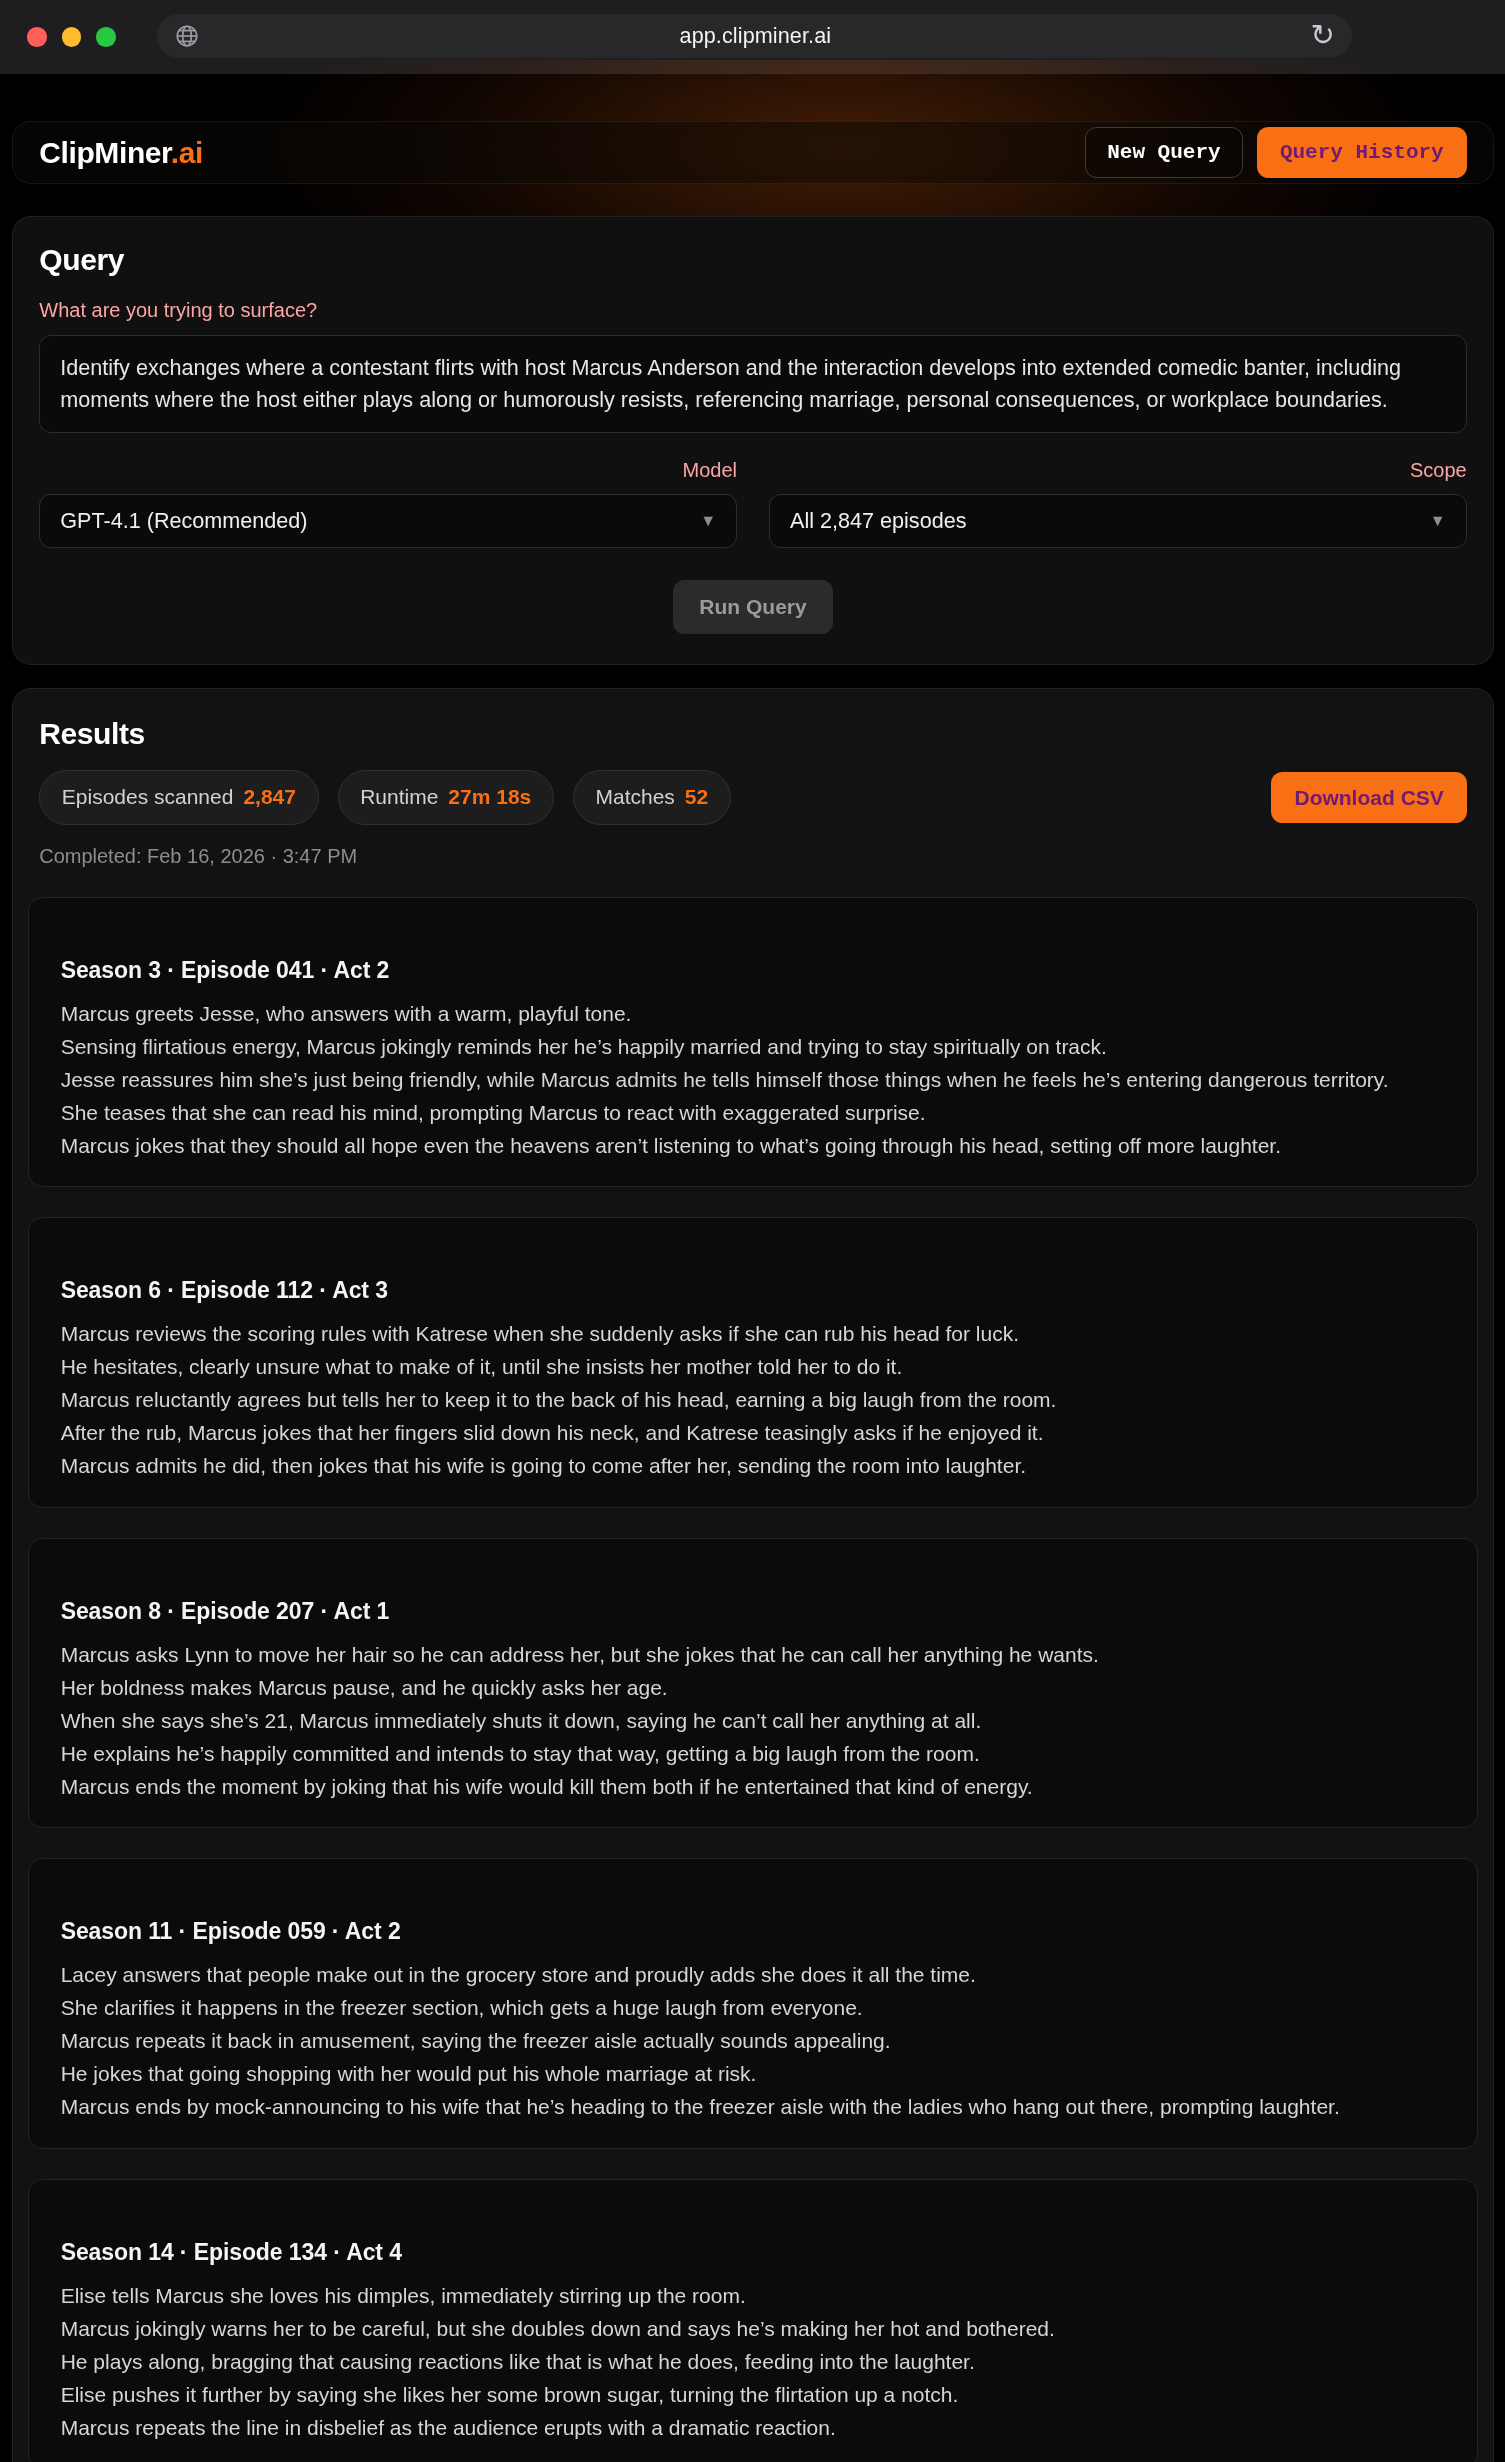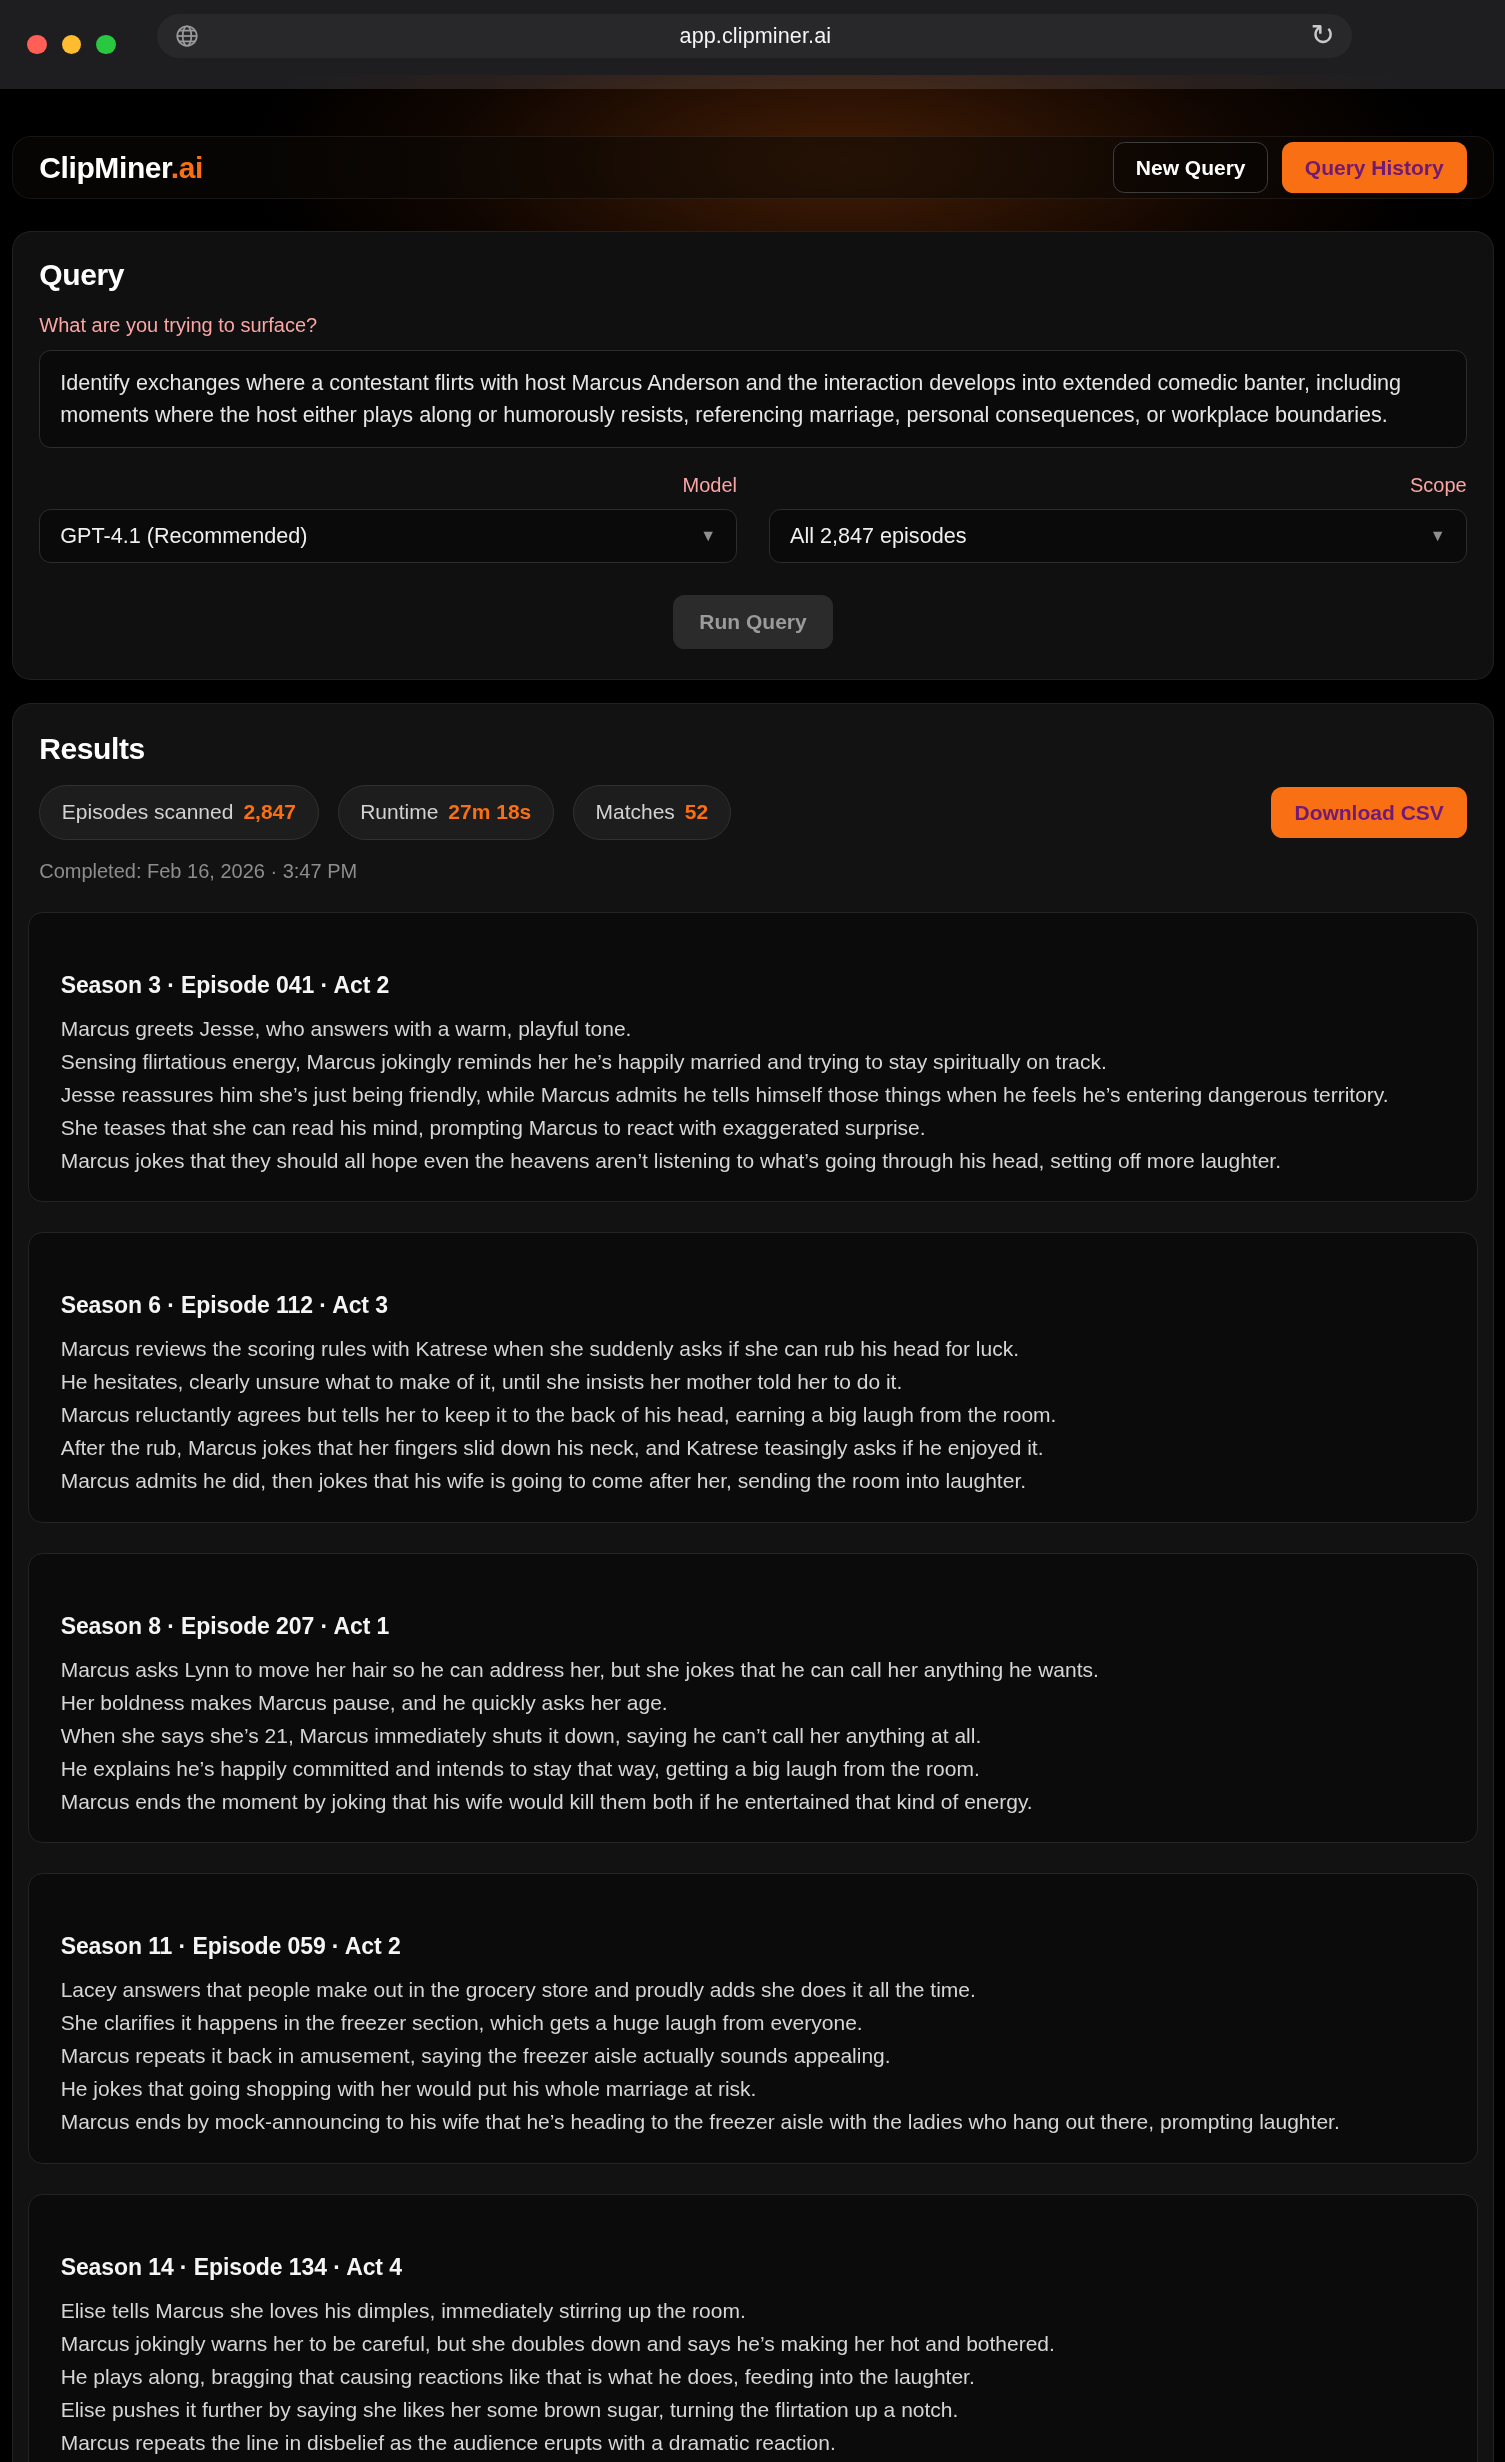--- a/index.html
+++ b/index.html
@@ -6,21 +6,21 @@
   html, body { background: #000; }
   body {
     width: 1506px; min-height: 2462px;
     font-family: "Liberation Sans", "DejaVu Sans", sans-serif;
     color: #e8e8e8;
     overflow: hidden;
   }
 
   
   .chrome {
-    position: relative; height: 89px; background: #1e1e20;
+    position: relative; height: 74px; background: #1e1e20;
     display: flex; align-items: center;
   }
   .traffic { display: flex; gap: 15px; margin-left: 27px; }
   .light { width: 19.5px; height: 19.5px; border-radius: 50%; }
   .light.red { background: #ff5f57; }
   .light.yellow { background: #febc2e; }
   .light.green { background: #28c840; }
   .urlbar {
     position: absolute; left: 157px; right: 154px; top: 13.7px; height: 44px;
     background: #28282a; border-radius: 22.4px;
@@ -150,21 +150,21 @@
     <button class="reload"><span>↻</span></button>
   </div>
 </div>
 
 <div class="page">
   <div class="glow"></div>
 
   <div class="panel header">
     <div class="logo"><span>ClipMiner</span><span class="accent">.ai</span></div>
     <div class="spacer"></div>
-    <div style="display:flex; gap:13.7px;">
+    <div style="display:flex; gap:13.7px;font-family:Liberation Mono, monospace;">
       <button class="btn btn-ghost">New Query</button>
       <button class="btn btn-primary">Query History</button>
     </div>
   </div>
 
   <div class="panel query-panel">
     <h2 class="section-title">Query</h2>
     <div class="field-label">What are you trying to surface?</div>
     <textarea class="query-textarea" spellcheck="false" style="">Identify exchanges where a contestant flirts with host Marcus Anderson and the interaction develops into extended comedic banter, including moments where the host either plays along or humorously resists, referencing marriage, personal consequences, or workplace boundaries.</textarea>
 

